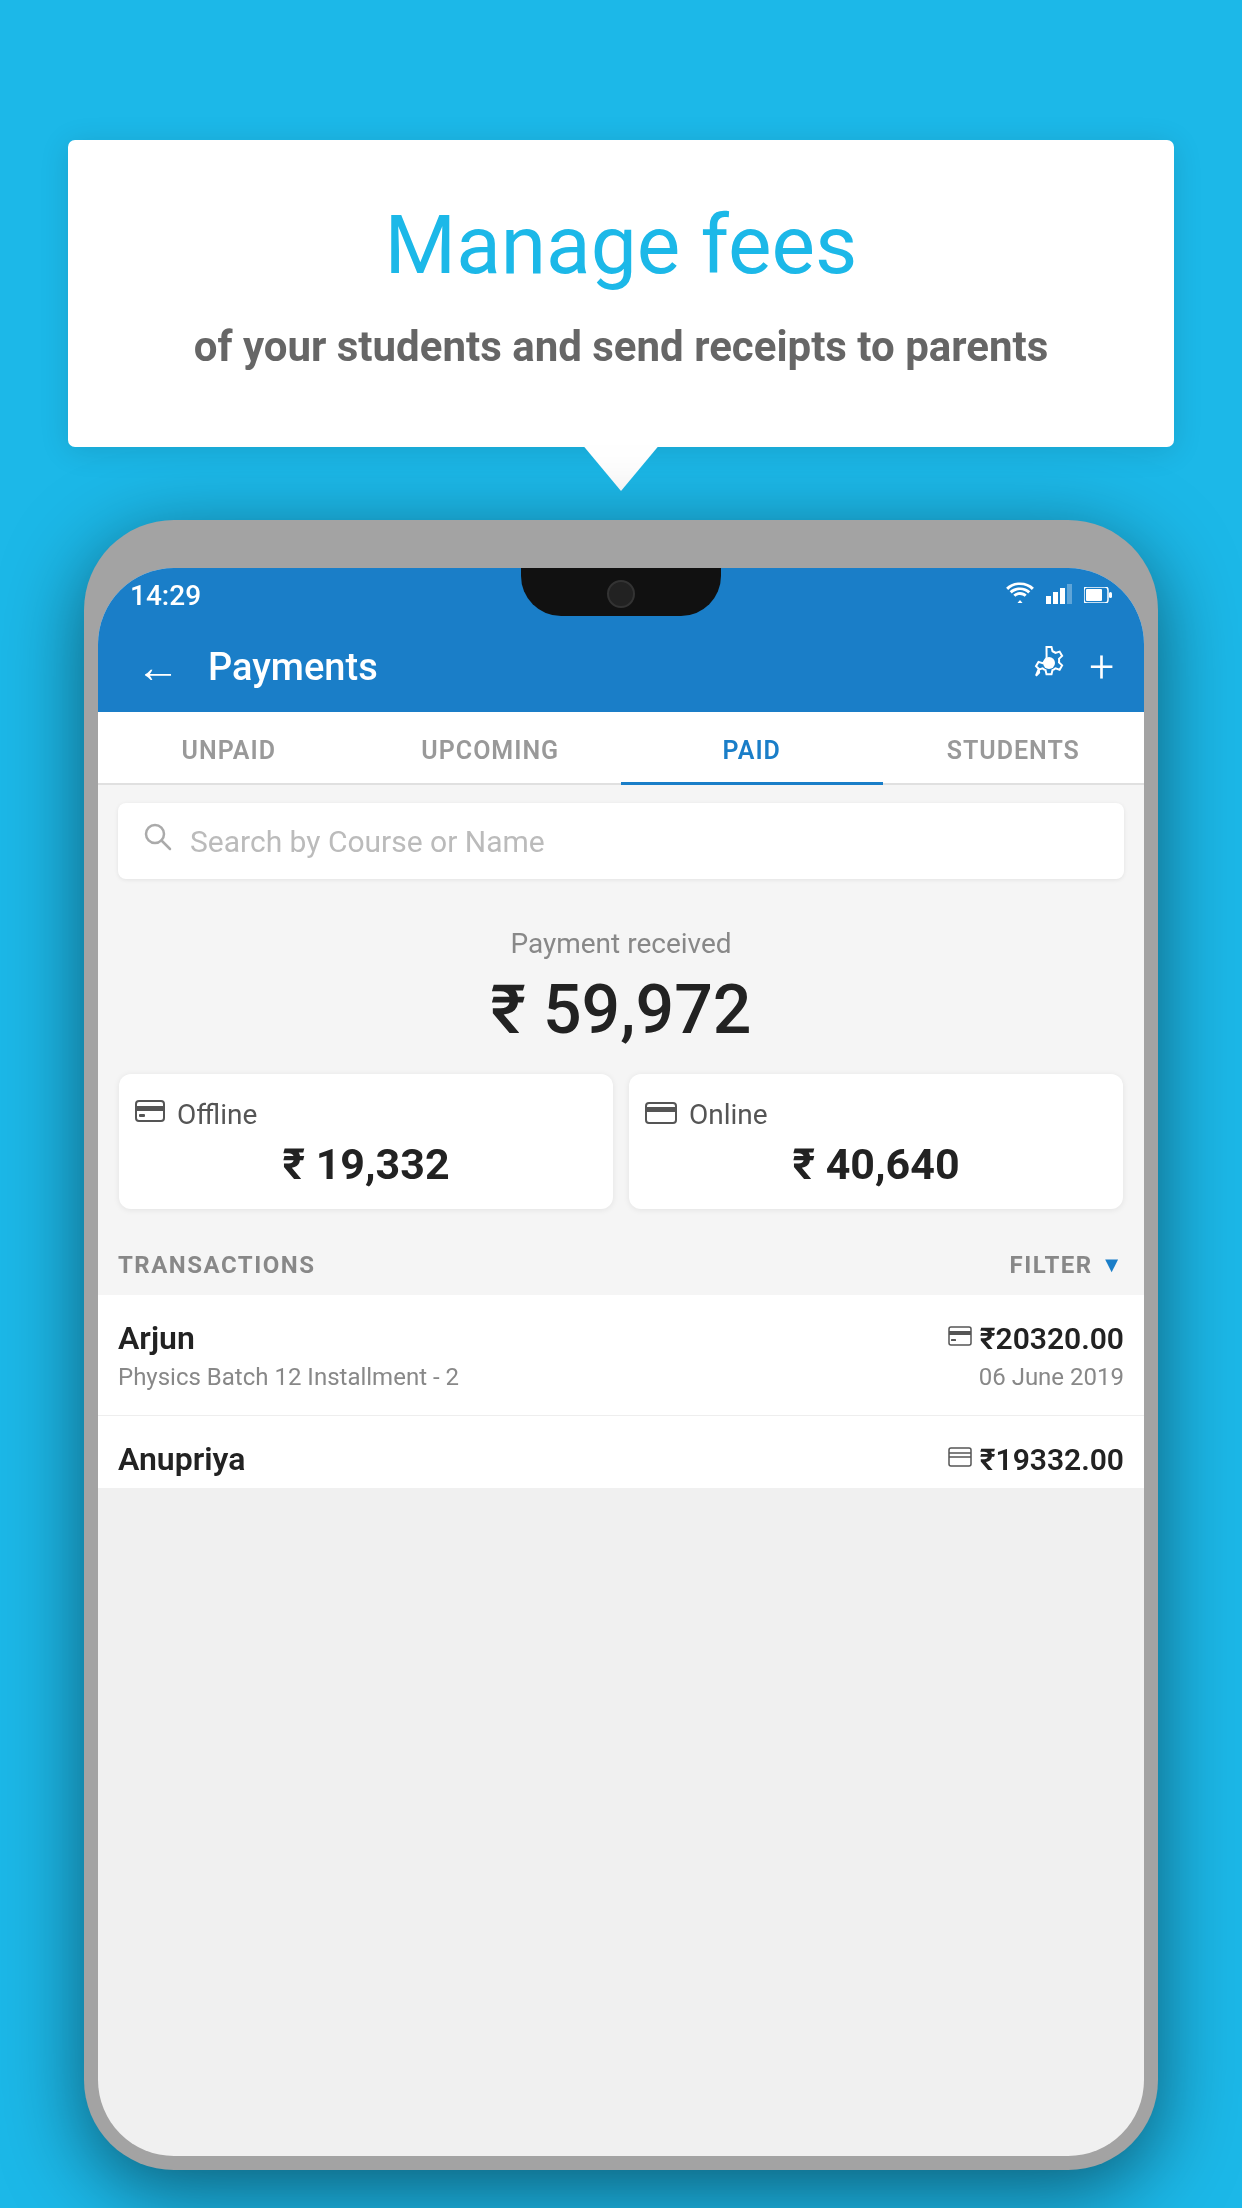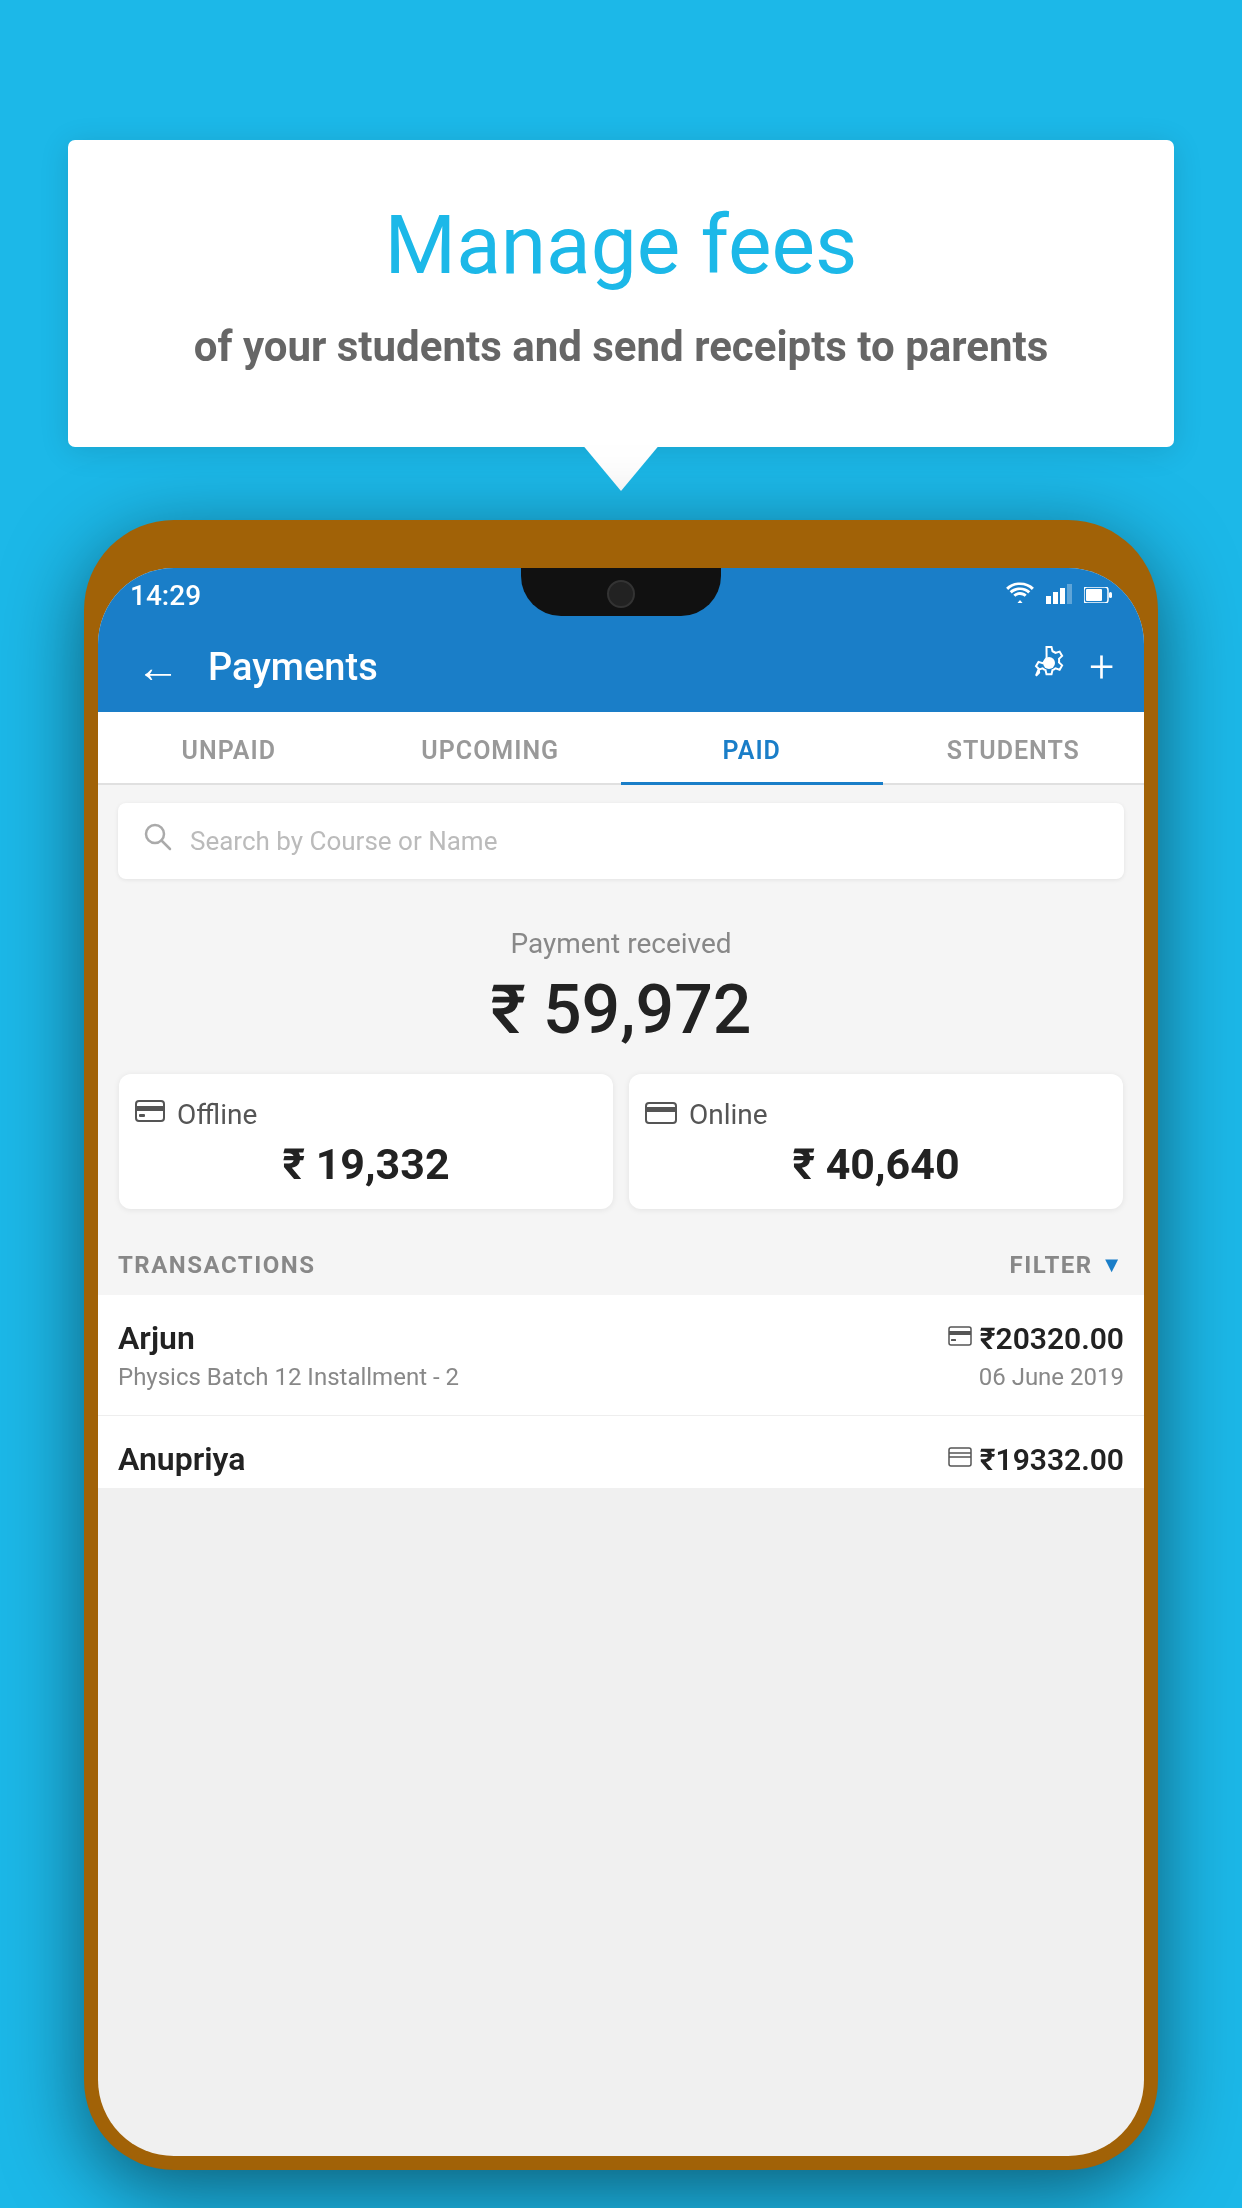--- a/index.html
+++ b/index.html
@@ -53,21 +53,21 @@
       line-height: 1.4;
     }
 
     
     .phone-frame {
       position: absolute;
       top: 520px;
       left: 84px;
       right: 84px;
       height: 1650px;
-      background: #a16207;
+      background: #a3a3a3;
       border-radius: 90px;
       box-shadow: 0 20px 80px rgba(0,0,0,0.5);
       overflow: hidden;
     }
 
     
     .phone-notch {
       position: absolute;
       top: 0;
       left: 50%;
@@ -198,21 +198,21 @@
       padding: 18px 24px;
       gap: 16px;
       box-shadow: 0 1px 4px rgba(0,0,0,0.08);
     }
     .search-icon-sym {
       color: #aaa;
       font-size: 34px;
     }
     .search-placeholder {
       color: #bbb;
-      font-size: 26px;
+      font-size: 30px;
     }
 
     
     .payment-received-section {
       background: #f5f5f5;
       padding: 30px 20px 20px 20px;
       text-align: center;
     }
     .payment-label {
       color: #888;

